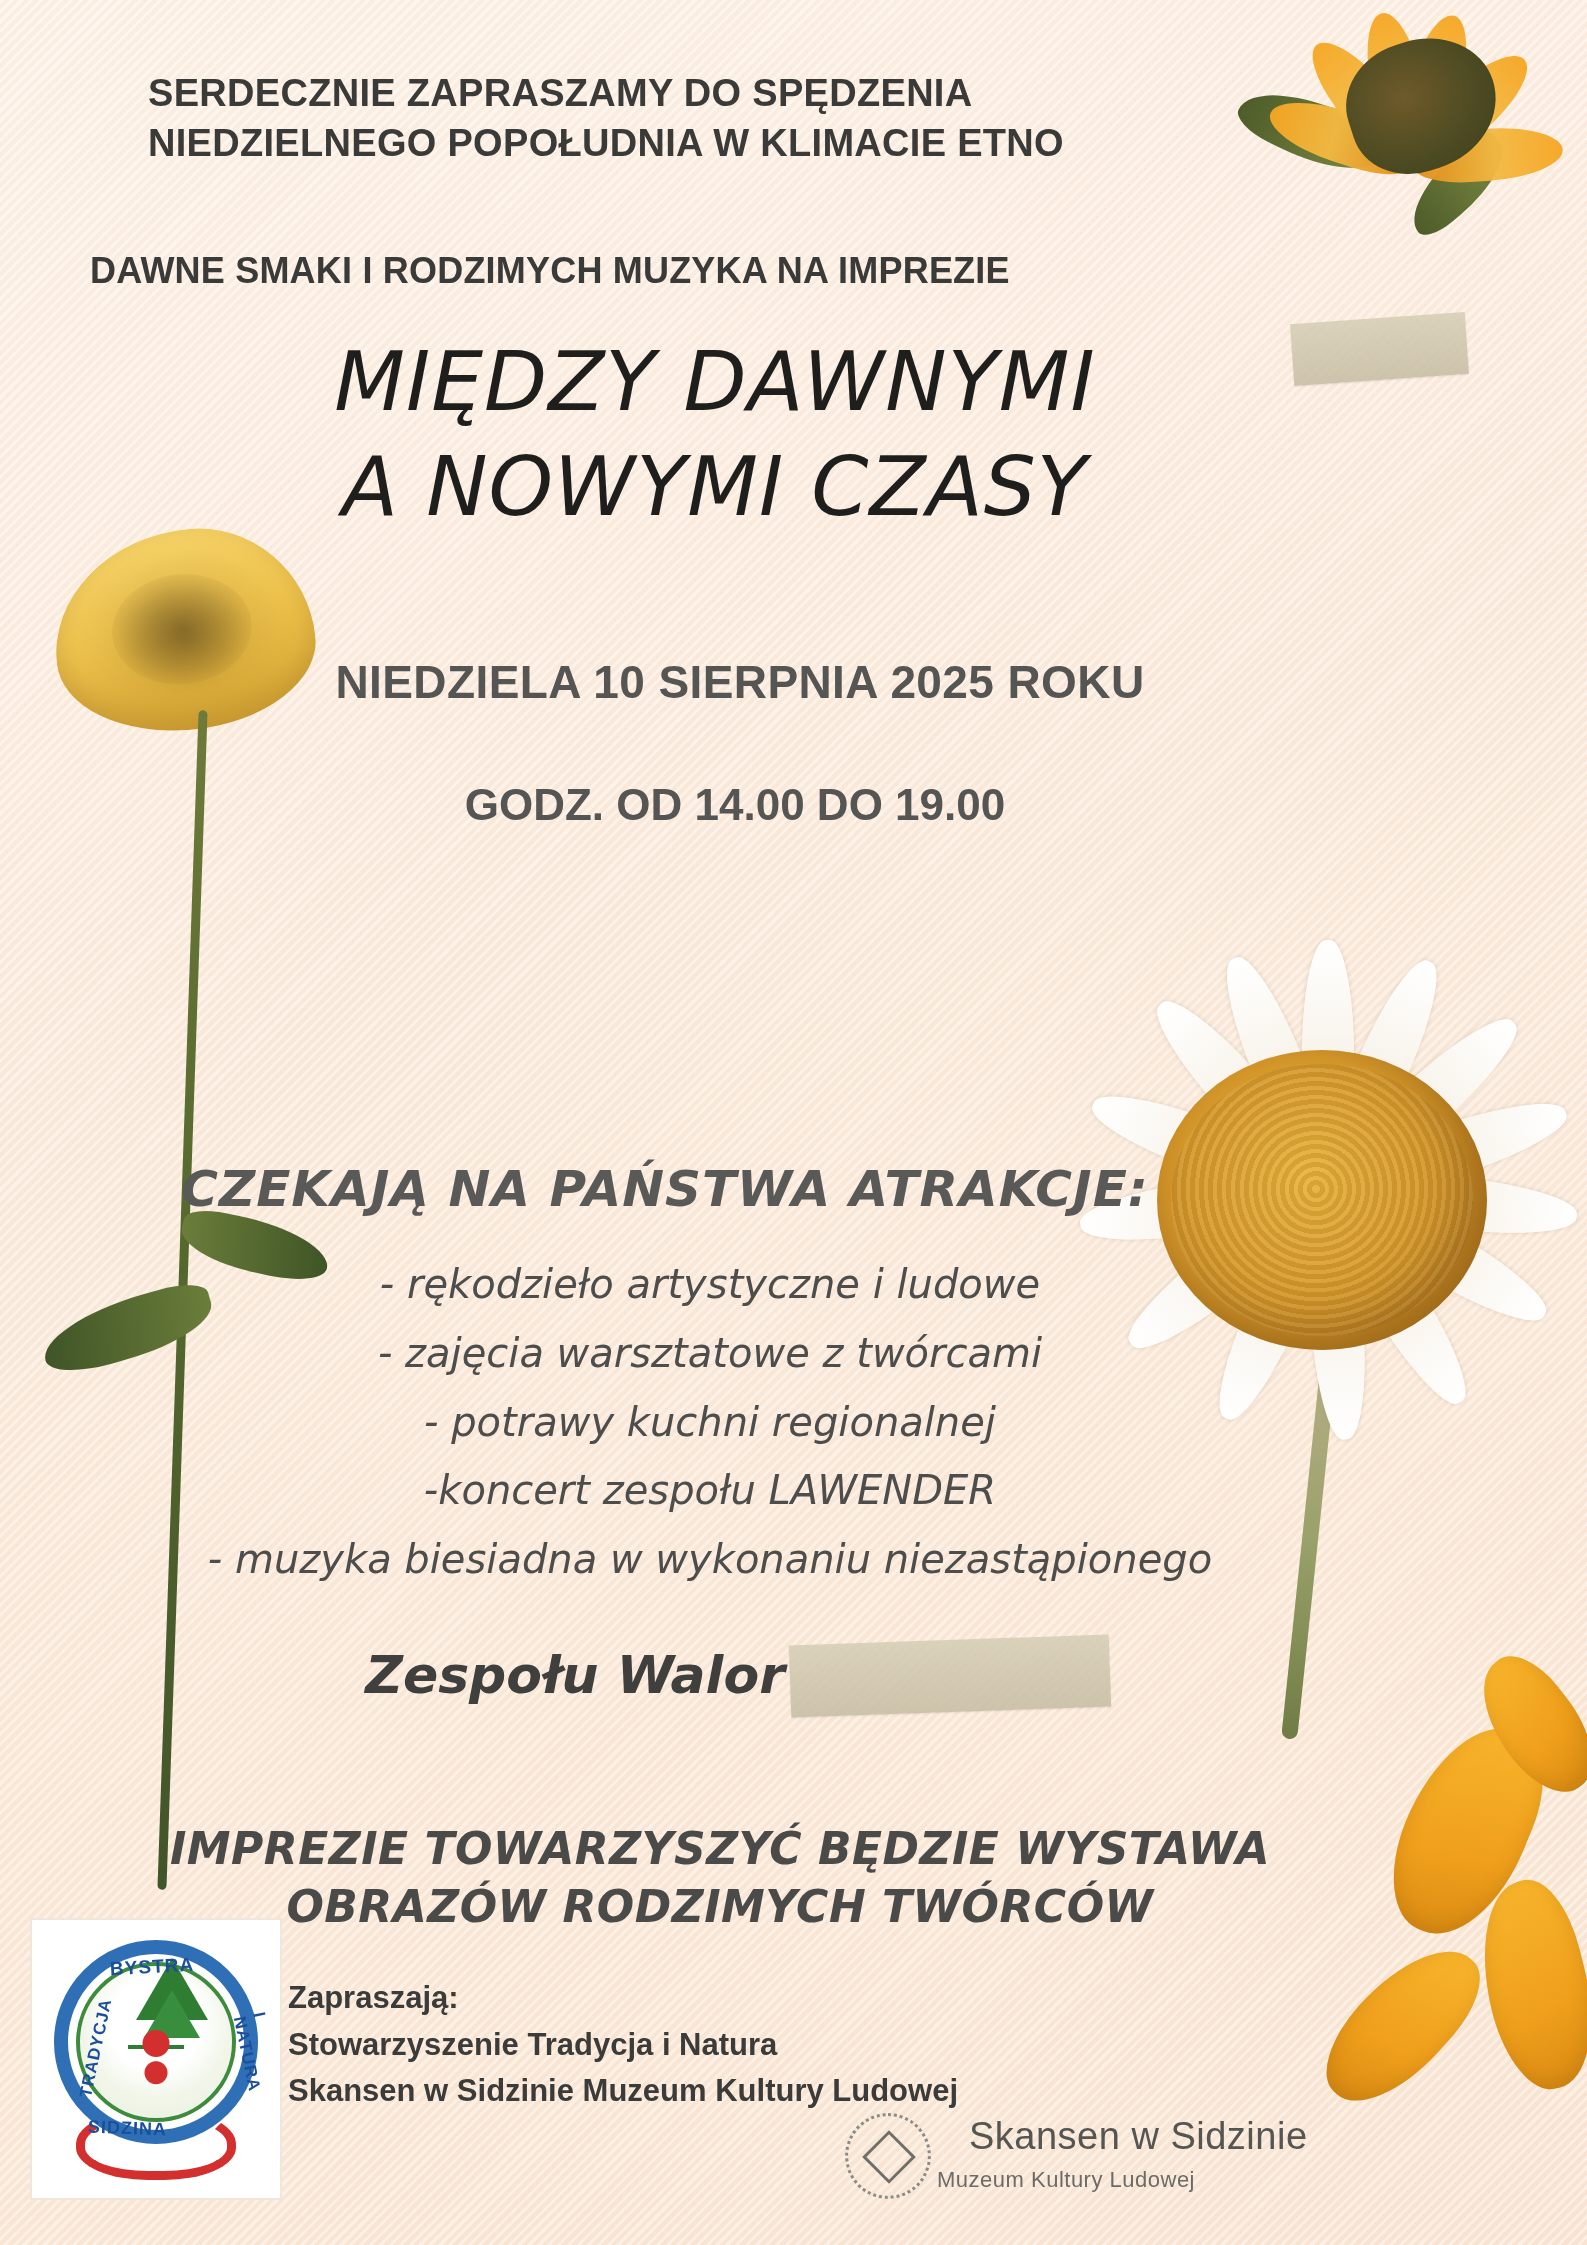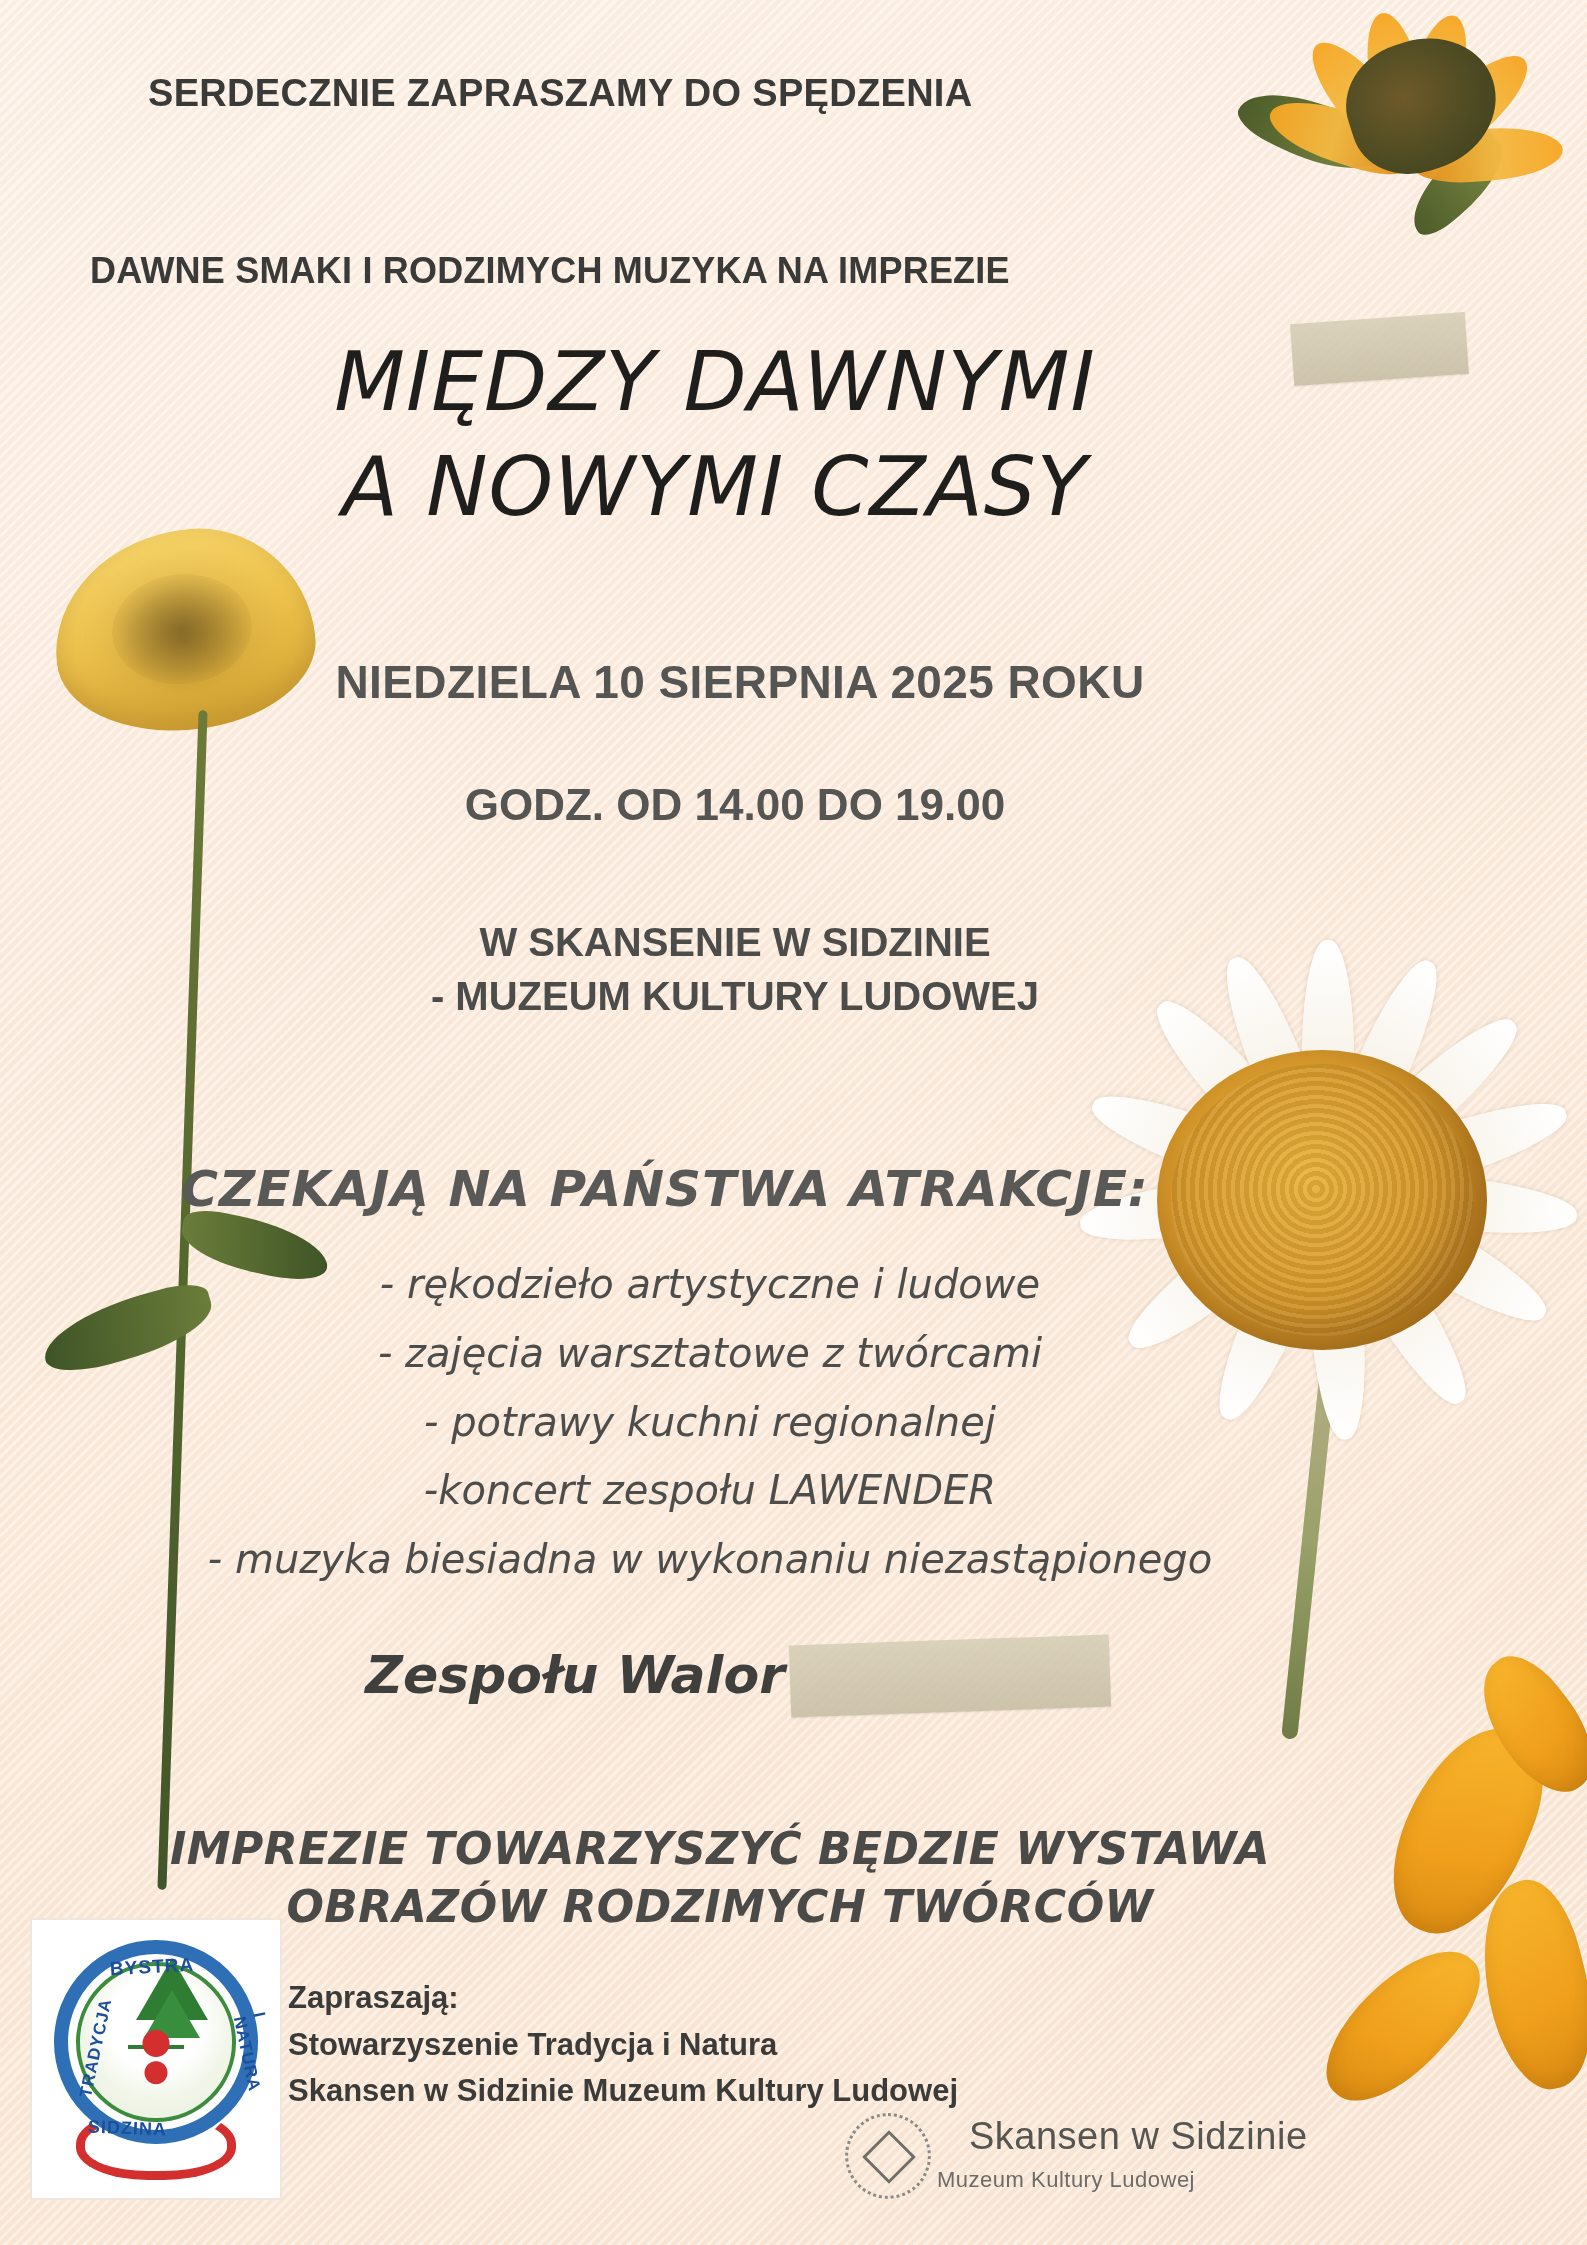--- a/index.html
+++ b/index.html
@@ -447,36 +447,33 @@
   <div class="petal-loose pl3"></div>
   <div class="petal-loose pl4"></div>
 
   <div class="tape tape-top"></div>
   <div class="tape tape-mid"></div>
 
   <div class="content">
 
     <div class="intro">
       <div>SERDECZNIE ZAPRASZAMY DO SPĘDZENIA</div>
+      <div>NIEDZIELNEGO POPOŁUDNIA W KLIMACIE ETNO</div>
     </div>
 
     <div class="subintro">DAWNE SMAKI I RODZIMYCH MUZYKA NA IMPREZIE</div>
 
     <div class="title">
       <div>MIĘDZY DAWNYMI</div>
       <div>A NOWYMI CZASY</div>
     </div>
 
     <div class="date">NIEDZIELA 10 SIERPNIA 2025 ROKU</div>
     <div class="hours">GODZ. OD 14.00 DO 19.00</div>
 
-    <div class="venue">
-      <div>W SKANSENIE W SIDZINIE</div>
-      <div>- MUZEUM  KULTURY LUDOWEJ</div>
-    </div>
 
     <div class="attractions-head">CZEKAJĄ NA PAŃSTWA ATRAKCJE:</div>
 
     <div class="attractions-list">
       <span class="line">- rękodzieło artystyczne i ludowe</span>
       <span class="line">- zajęcia warsztatowe z twórcami</span>
       <span class="line">- potrawy kuchni regionalnej</span>
       <span class="line">-koncert zespołu LAWENDER</span>
       <span class="line">- muzyka biesiadna w wykonaniu niezastąpionego</span>
     </div>

